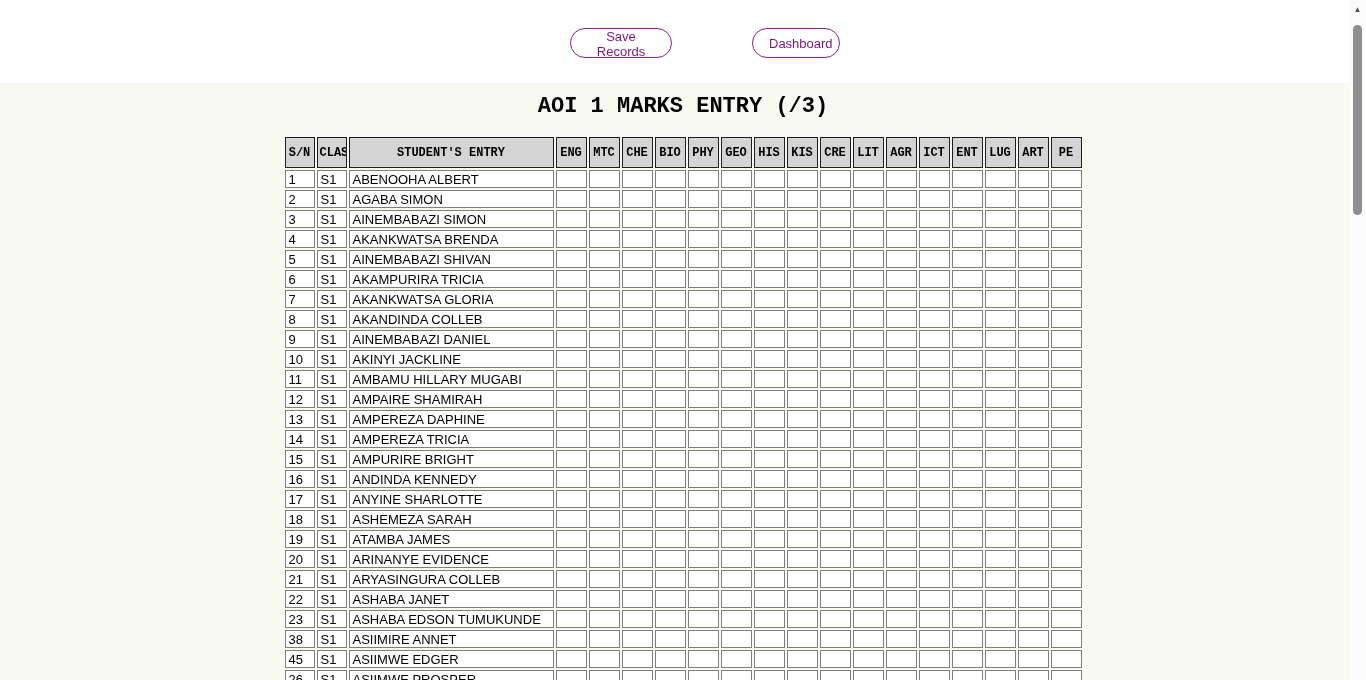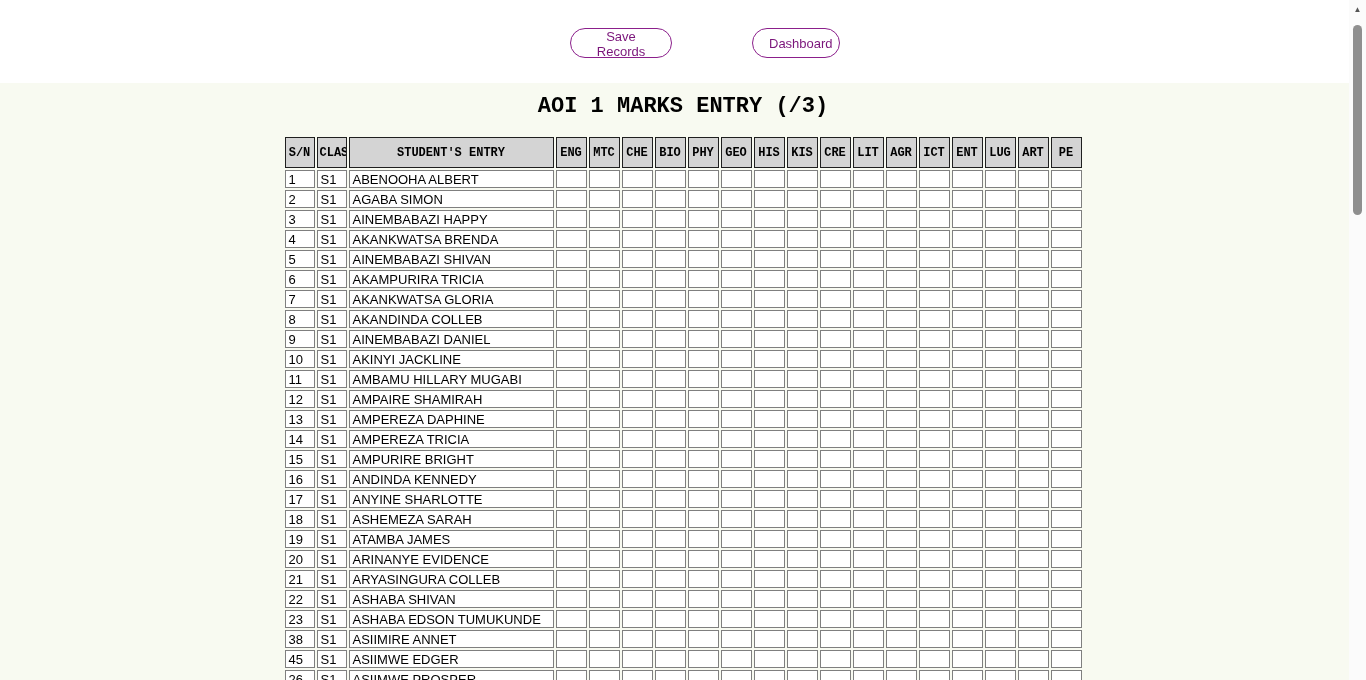--- a/index.html
+++ b/index.html
@@ -296,21 +296,21 @@
           <td class="mark-cell">
             <input type="text" class="mark" style="">
           </td>
           <td class="mark-cell">
             <input type="text" class="mark" style="">
           </td>
         </tr>
         <tr>
           <td>3</td>
           <td>S1</td>
-          <td>AINEMBABAZI HAPPY</td>
+          <td>AINEMBABAZI SIMON</td>
           <td class="mark-cell">
             <input type="text" class="mark" style="">
           </td>
           <td class="mark-cell">
             <input type="text" class="mark" style="">
           </td>
           <td class="mark-cell">
             <input type="text" class="mark" style="">
           </td>
           <td class="mark-cell">
@@ -1303,21 +1303,21 @@
           <td class="mark-cell">
             <input type="text" class="mark" style="">
           </td>
           <td class="mark-cell">
             <input type="text" class="mark" style="">
           </td>
         </tr>
         <tr>
           <td>22</td>
           <td>S1</td>
-          <td>ASHABA SHIVAN</td>
+          <td>ASHABA JANET</td>
           <td class="mark-cell">
             <input type="text" class="mark" style="">
           </td>
           <td class="mark-cell">
             <input type="text" class="mark" style="">
           </td>
           <td class="mark-cell">
             <input type="text" class="mark" style="">
           </td>
           <td class="mark-cell">

